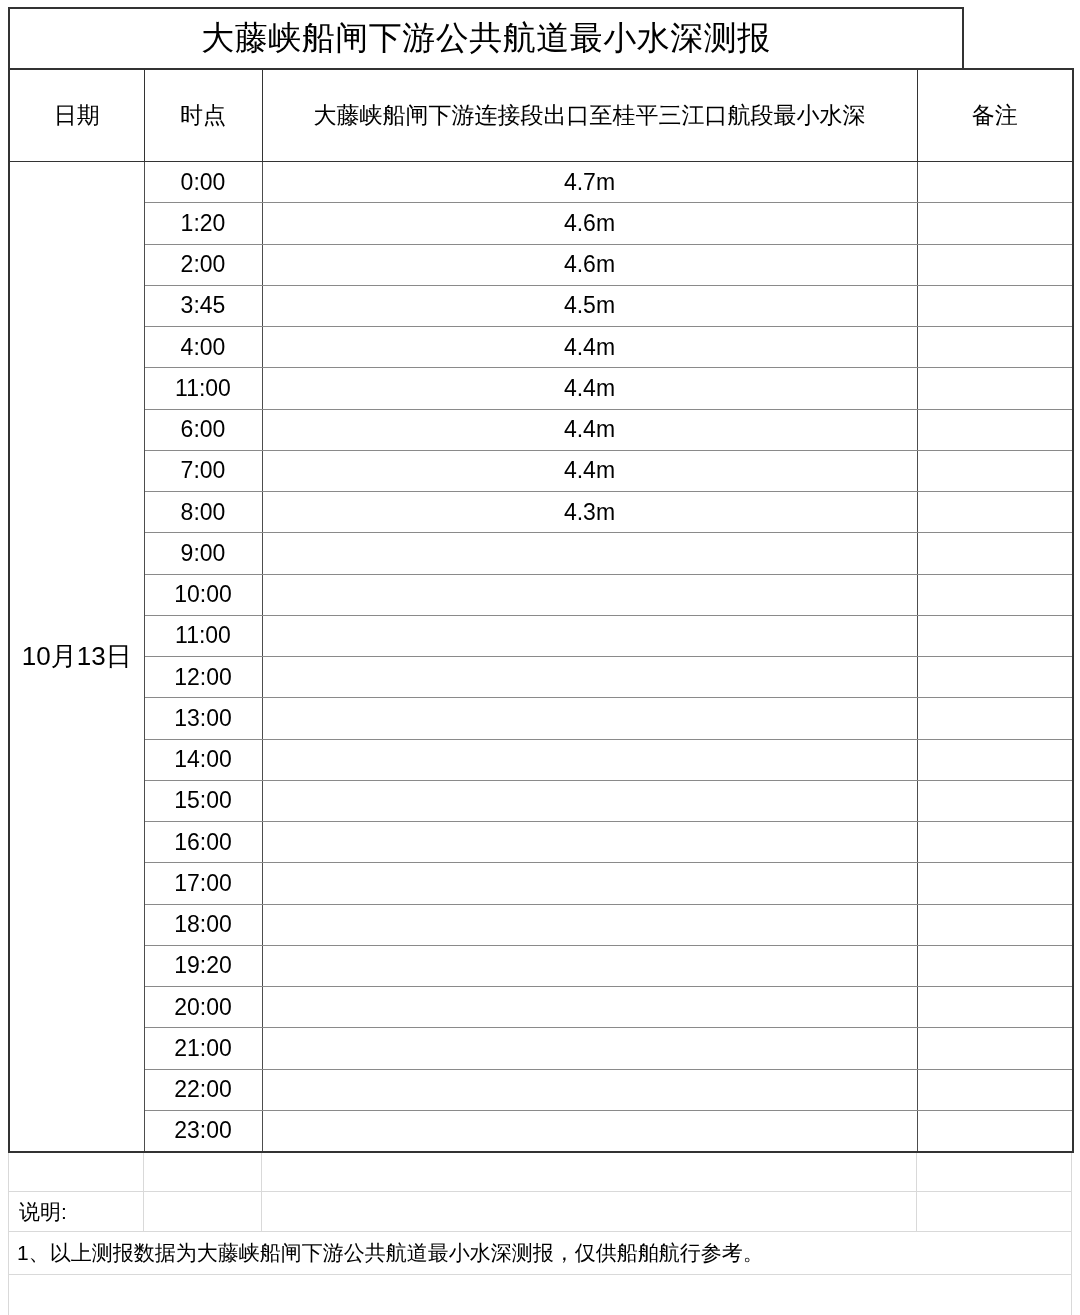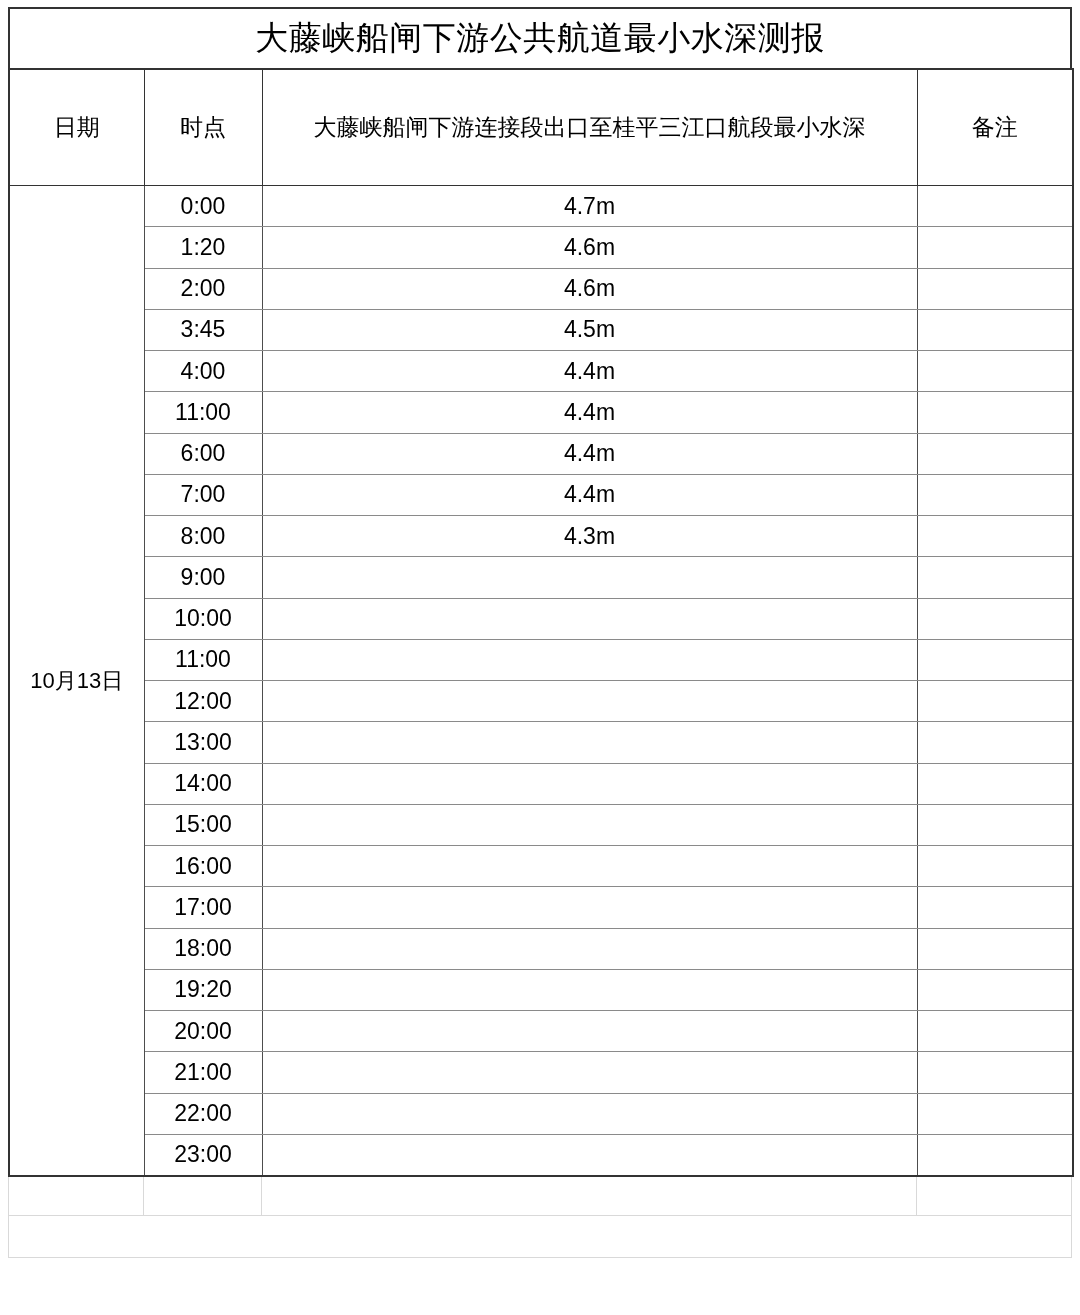--- a/index.html
+++ b/index.html
@@ -11,21 +11,21 @@
     overflow: hidden;
     font-family: "Liberation Sans", sans-serif;
     color: #000000;
   }
   .doc {
     margin: 7px 0 0 8px;
     width: 1064px;
   }
   .title-box {
     box-sizing: border-box;
-    width: 1064px;
+    width: 956px;
     height: 61px;
     border: 2px solid #333333;
     border-bottom: none;
     display: flex;
     align-items: center;
     justify-content: center;
     font-family: Liberation Serif, serif;
   }
   .title-box .title {
     font-size: 33px;
@@ -43,40 +43,40 @@
   table.main col.c-time   { width: 118px; }
   table.main col.c-depth  { width: 655px; }
   table.main col.c-remark { width: 156px; }
   table.main th {
     border: 1px solid #333333;
     height: 83px;
     font-weight: 400;
     font-size: 23px;
     text-align: center;
     vertical-align: middle;
-    padding: 16px;
+    padding: 4px;
     white-space: nowrap;
     overflow: hidden;
   }
   table.main td {
     border-top: 1px solid #8a8a8a;
     border-bottom: 1px solid #8a8a8a;
     border-left: 1px solid #4d4d4d;
     border-right: 1px solid #4d4d4d;
     height: 40.25px;
     font-size: 23px;
     text-align: center;
     vertical-align: middle;
     padding: 0;
     white-space: nowrap;
     overflow: hidden;
   }
   table.main td.date-cell {
     border-bottom: 1px solid #333333;
-    font-size: 22px;
+    font-size: 26px;
   }
   .footer {
     box-sizing: border-box;
     width: 1064px;
     border-left: 1px solid #d9d9d9;
     border-right: 1px solid #d9d9d9;
   }
   .f-row {
     box-sizing: border-box;
     display: grid;
@@ -247,18 +247,27 @@
       </tbody>
   </table>
 
   <div class="footer">
     <div class="f-row f-empty">
       <div class="f-cell divider"></div>
       <div class="f-cell divider"></div>
       <div class="f-cell divider"></div>
       <div class="f-cell"></div>
     </div>
+    <div class="f-row f-label-row">
+      <div class="f-cell divider f-label">说明:</div>
+      <div class="f-cell divider"></div>
+      <div class="f-cell divider"></div>
+      <div class="f-cell"></div>
+    </div>
+    <div class="f-row f-note1">
+      <div class="f-cell f-note-text">1、以上测报数据为大藤峡船闸下游公共航道最小水深测报，仅供船舶航行参考。</div>
+    </div>
     <div class="f-row f-note2">
       <div class="f-cell"></div>
     </div>
   </div>
 
 </div>
 
 </body></html>

